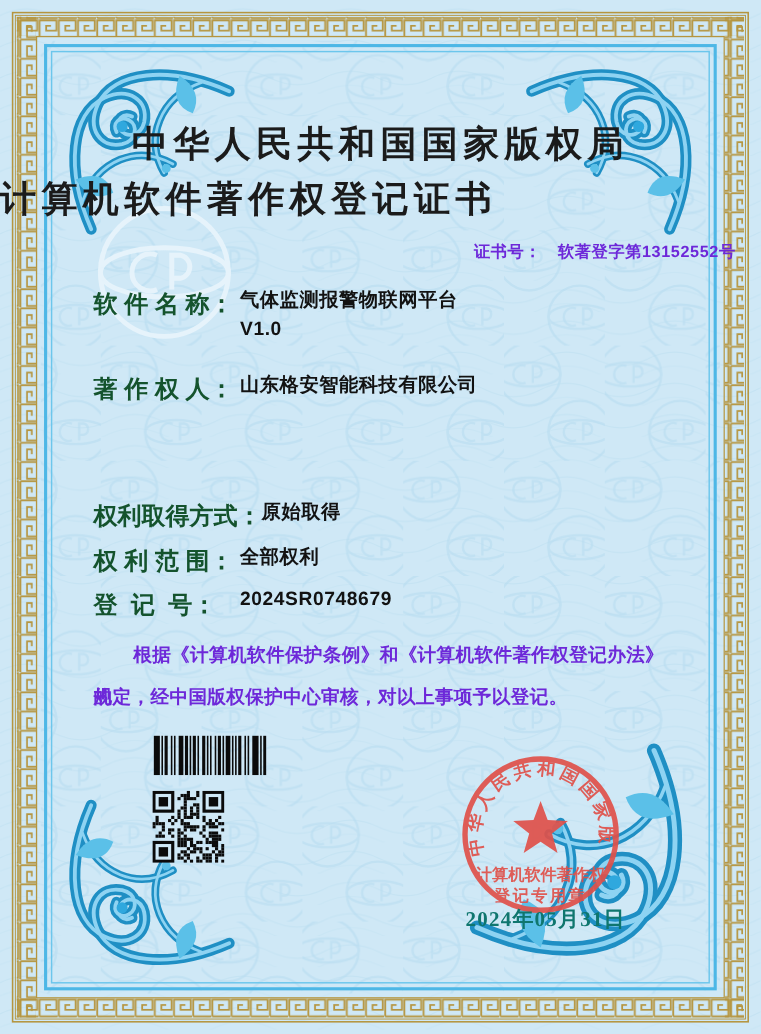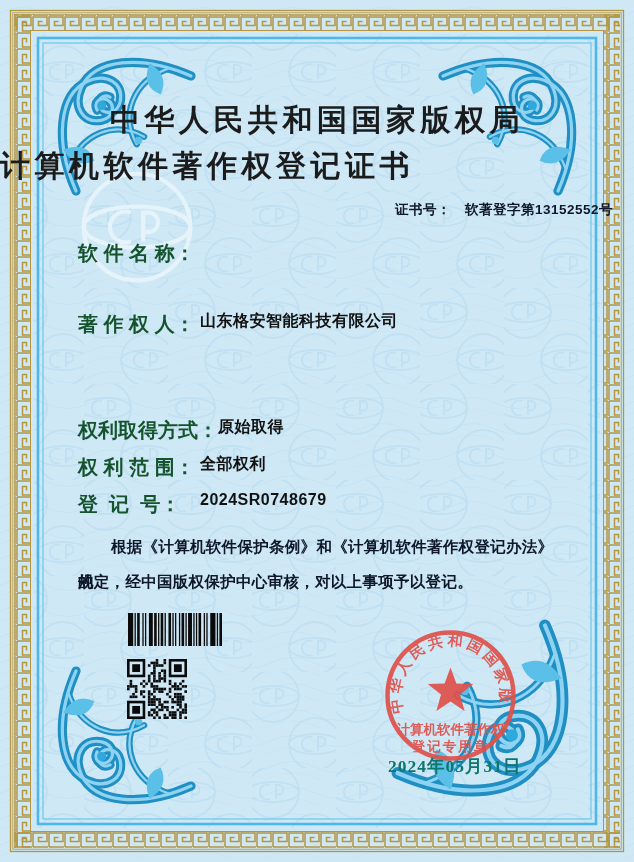--- a/index.html
+++ b/index.html
@@ -4,21 +4,21 @@
 <style>
   html,body{margin:0;padding:0;}
   body{
     width:634px;height:862px;
     background:#cfe8f6;
     font-family:"Liberation Serif","DejaVu Serif",serif;
     position:relative;overflow:hidden;
   }
   .page{position:absolute;inset:0;width:634px;height:618px;}
   svg.bg{position:absolute;left:0;top:0;z-index:0;}
-  .txt{position:absolute;color:#0f172a;font-weight:bold;z-index:3;}
+  .txt{position:absolute;color:#6d28d9;font-weight:bold;z-index:3;}
   .authority{
     left:0;right:0;top:100px;text-align:center;
     font-size:30px;letter-spacing:4.5px;color:#1b1b1b;
   }
   .cert-title{
     left:0;right:0;top:146px;text-align:left;
     font-size:30px;letter-spacing:4.5px;color:#1b1b1b;
   }
   .cert-no{
     left:395px;top:201px;font-size:13.5px;letter-spacing:0.5px;
@@ -126,20 +126,24 @@
   </svg>
 
   <div class="txt authority">中华人民共和国国家版权局</div>
   <div class="txt cert-title">计算机软件著作权登记证书</div>
   <div class="txt cert-no">
     <span>证书号：</span><span class="gap"></span><span>软著登字第13152552号</span>
   </div>
 
   <div class="row" style="top:240px">
     <span class="label">软 件 名 称：</span>
+    <span class="value">
+      <div>气体监测报警物联网平台</div>
+      <div class="v2">V1.0</div>
+    </span>
   </div>
   <div class="row" style="top:311px">
     <span class="label">著 作 权 人：</span>
     <span class="value">山东格安智能科技有限公司</span>
   </div>
   <div class="row" style="top:454px">
     <span class="label">权 利 范 围：</span>
     <span class="value">全部权利</span>
   </div>
   <div class="row" style="top:417px">

